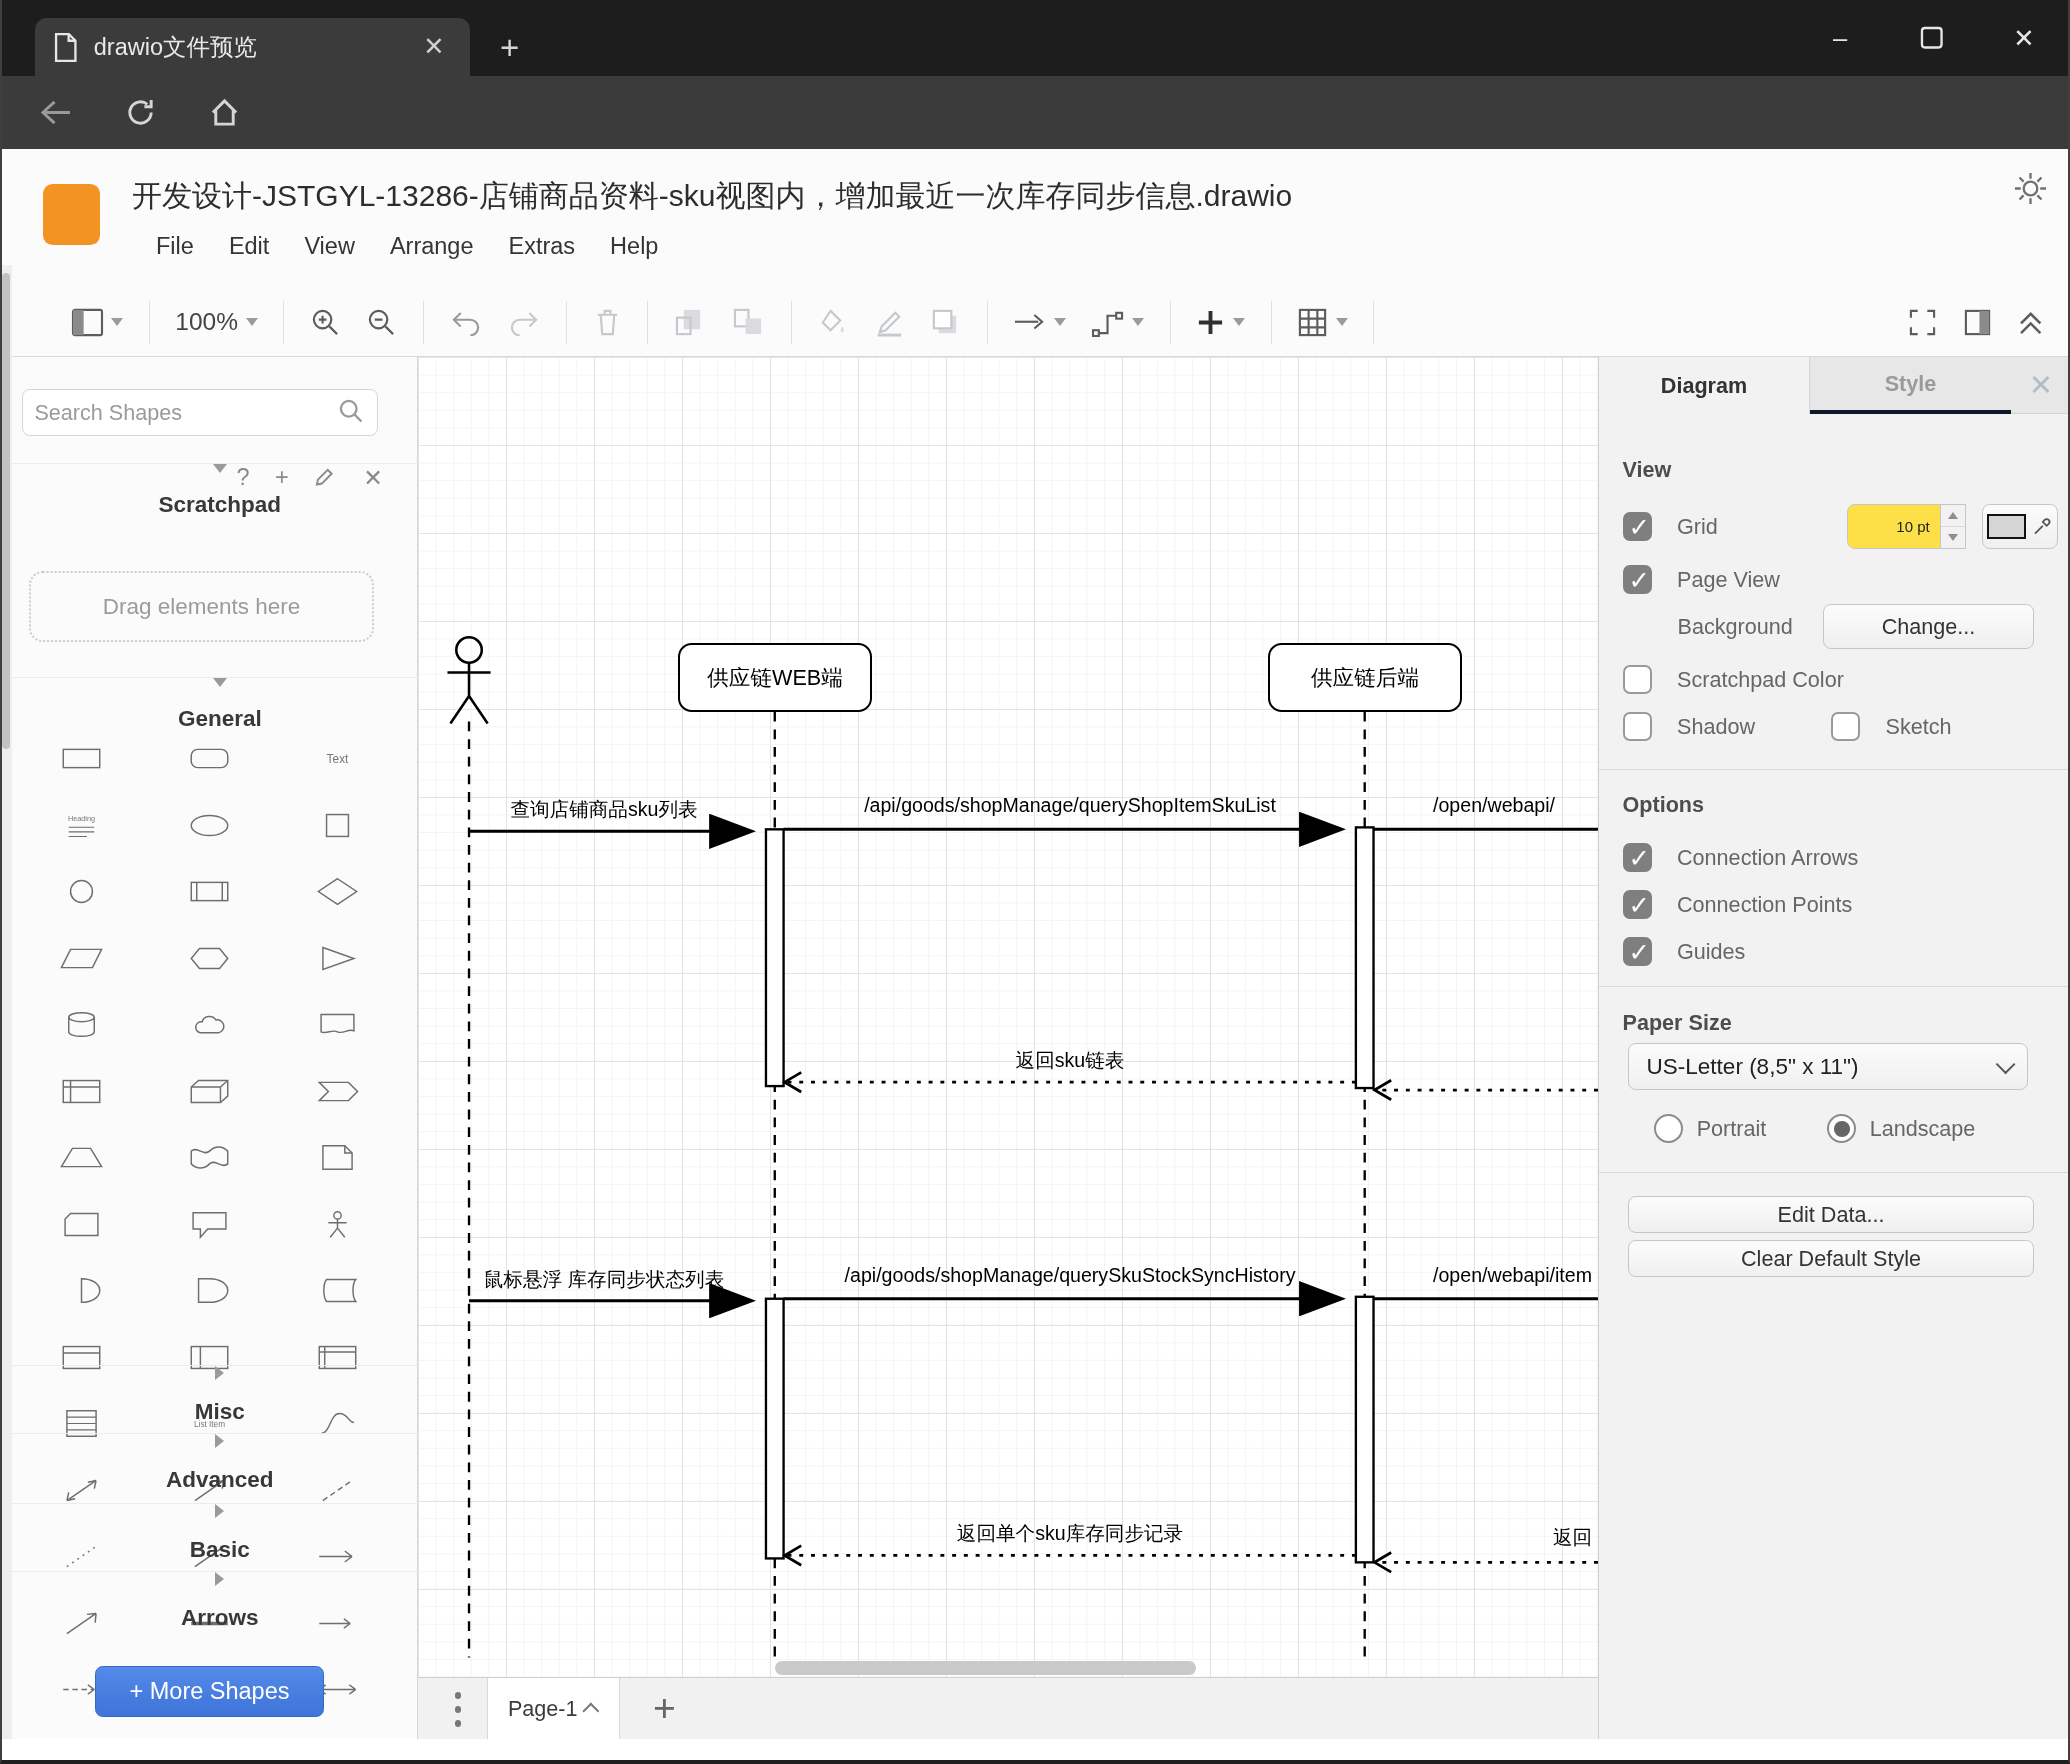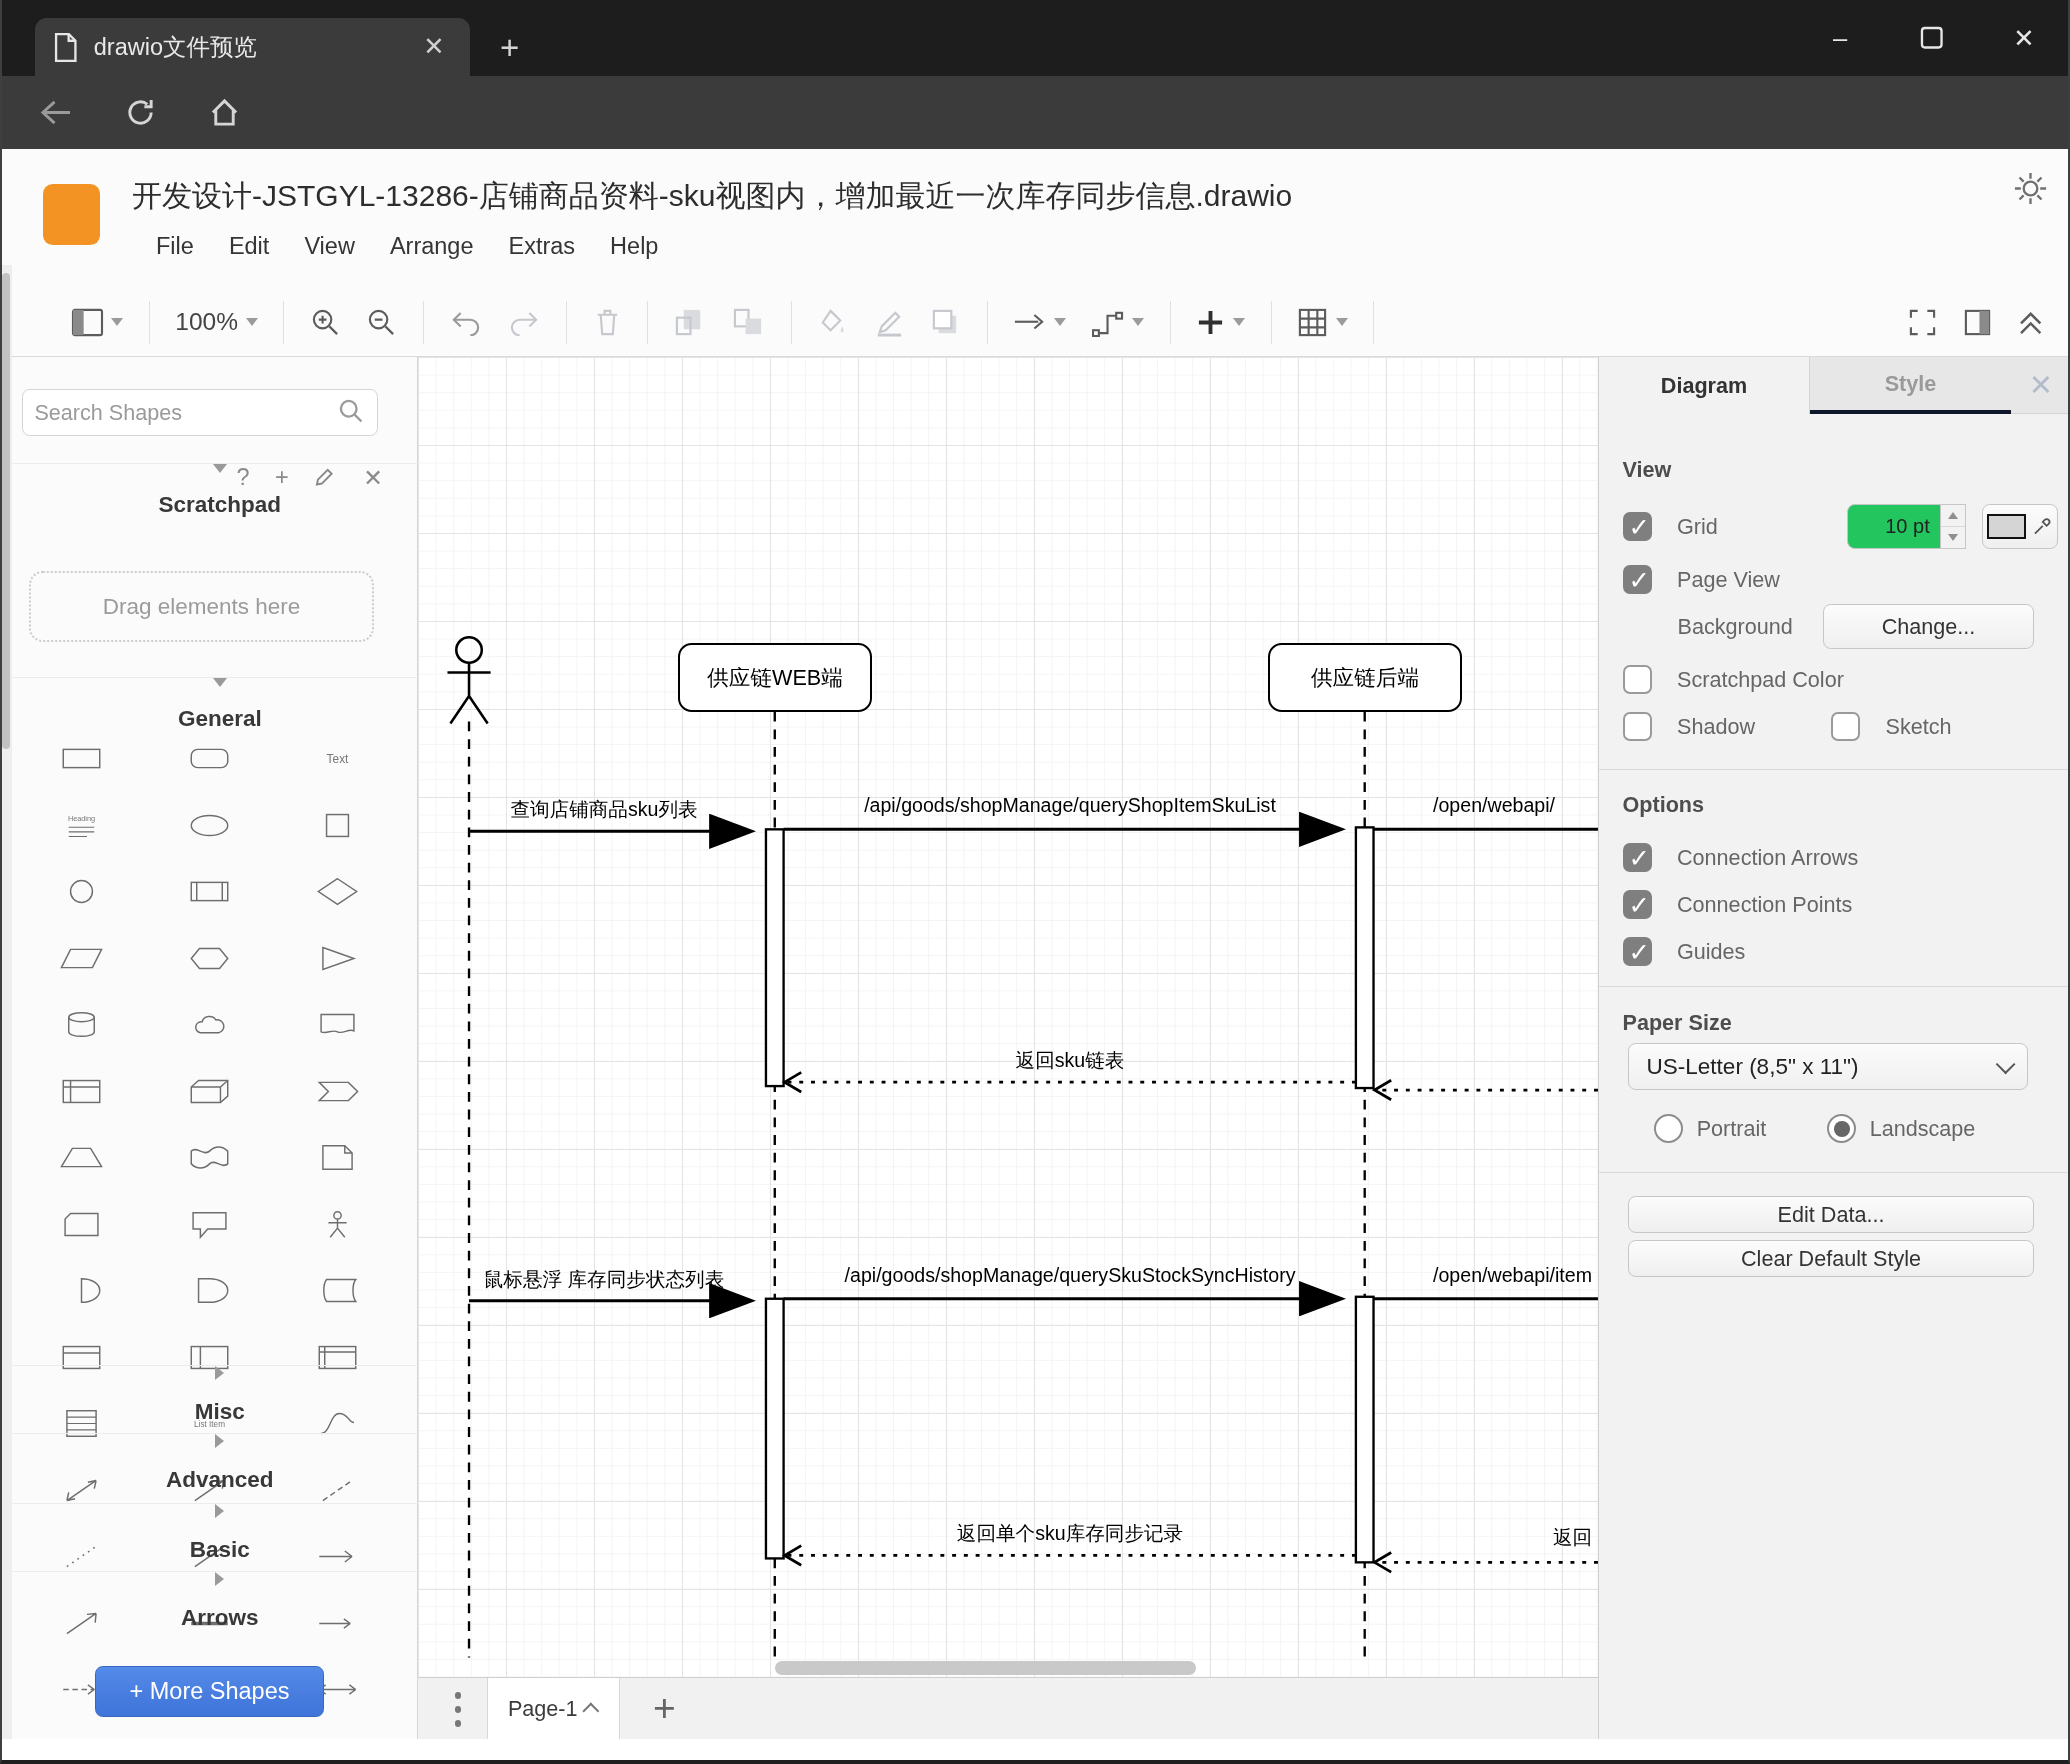--- a/index.html
+++ b/index.html
@@ -88,21 +88,21 @@
   #panel-close { color:#b3bccb; font-size:29px; font-weight:bold; }
   .sec-label { position:absolute; left:23.5px; font-weight:bold; color:#4d4d4d; }
   .cb { width:29px; height:29px; border:2px solid #9a9a9a; border-radius:6.9px; background:#fff; position:relative; flex:none; }
   .cb.on { background:#7f7f7f; border-color:#7f7f7f; }
   .cb.on::after { content:"\2713"; position:absolute; left:3.9px; top:-2px; color:#fff; font-size:25.5px; font-weight:bold; }
   .panel-row { position:absolute; left:23.5px; display:flex; align-items:center; gap:25.5px; }
   .radio { width:29px; height:29px; border:2px solid #8c8c8c; border-radius:50%; background:#fff; position:relative; flex:none; }
   .radio.on::after { content:""; position:absolute; left:4.9px; top:4.9px; width:15.7px; height:15.7px; border-radius:50%; background:#666; }
   .pbtn { background:linear-gradient(#fcfcfc,#efefef); border:1px solid #c6c6c6; border-radius:7.8px; color:#333; display:flex; align-items:center; justify-content:center; font-size:21.6px; }
   #grid-size-wrap { position:absolute; left:224px; top:-7.8px; display:flex; align-items:center; }
-  #grid-size-input { width:94px; height:45px; border:1px solid #c6c6c6; border-radius:7.8px 0 0 7.8px; font-size:20px; color:#222; text-align:right; padding-right:9.8px; font-family:inherit; background:#22c55e; outline:none; }
+  #grid-size-input { width:94px; height:45px; border:1px solid #c6c6c6; border-radius:7.8px 0 0 7.8px; font-size:15px; color:#222; text-align:right; padding-right:9.8px; font-family:inherit; background:#fde047; outline:none; }
   #grid-stepper { width:25.5px; height:45px; border:1px solid #c6c6c6; border-left:none; display:flex; flex-direction:column; }
   .step-half { flex:1; display:flex; align-items:center; justify-content:center; }
   .step-half:first-child { border-bottom:1px solid #d9d9d9; }
   .tri-up-s { width:0; height:0; border-left:5.9px solid transparent; border-right:5.9px solid transparent; border-bottom:7.8px solid #8f8f8f; }
   .tri-dn-s { width:0; height:0; border-left:5.9px solid transparent; border-right:5.9px solid transparent; border-top:7.8px solid #8f8f8f; }
   #grid-color-btn { position:absolute; left:359px; top:-7.8px; width:76px; height:45px; background:linear-gradient(#fcfcfc,#efefef); border:1px solid #c6c6c6; border-radius:7.8px; display:flex; align-items:center; justify-content:center; gap:5.9px; }
   #grid-color-swatch { width:39px; height:25.5px; background:#d5d5d5; border:2px solid #111; }
   .divider { position:absolute; left:0; width:472px; height:1px; background:#d9d9d9; }
   #paper-select { position:absolute; left:29px; top:686px; width:400px; height:47px; background:linear-gradient(#fbfbfb,#f0f0f0); border:1px solid #c6c6c6; border-radius:7.8px; display:flex; align-items:center; padding:0 17.6px; color:#222; font-size:22.5px; }
   #paper-select .chev { margin-left:auto; width:13.7px; height:13.7px; border-right:2.9px solid #555; border-bottom:2.9px solid #555; transform:rotate(45deg) translateY(-3.9px); }

